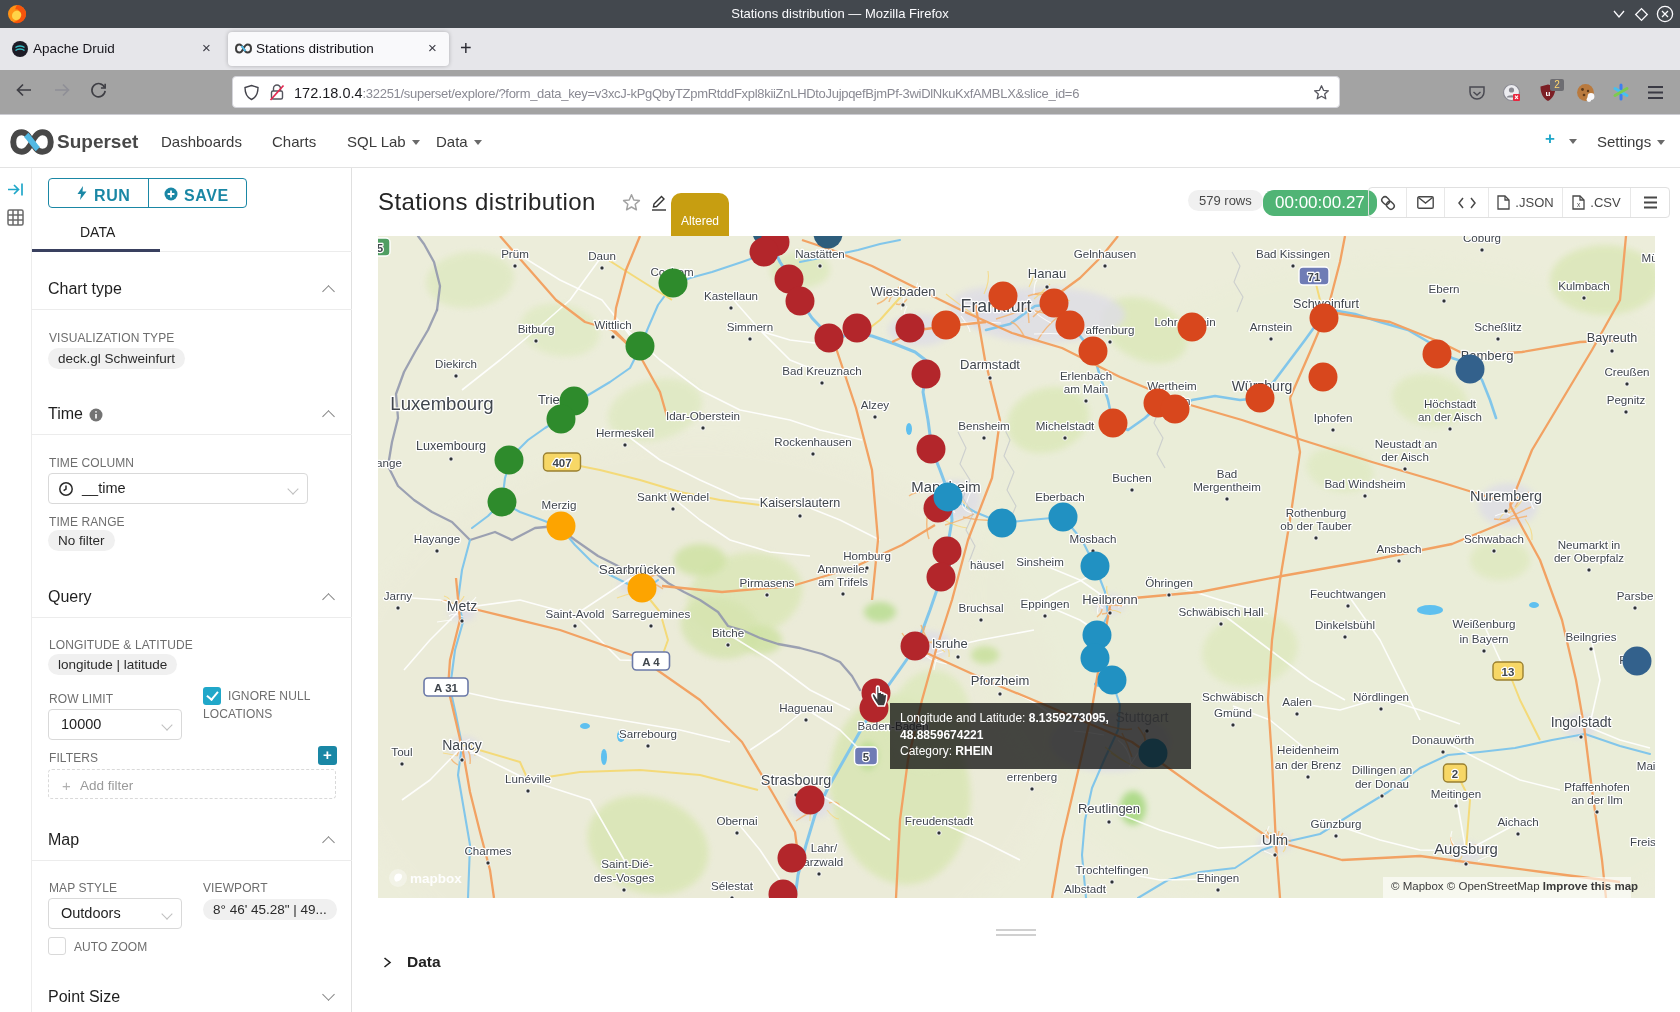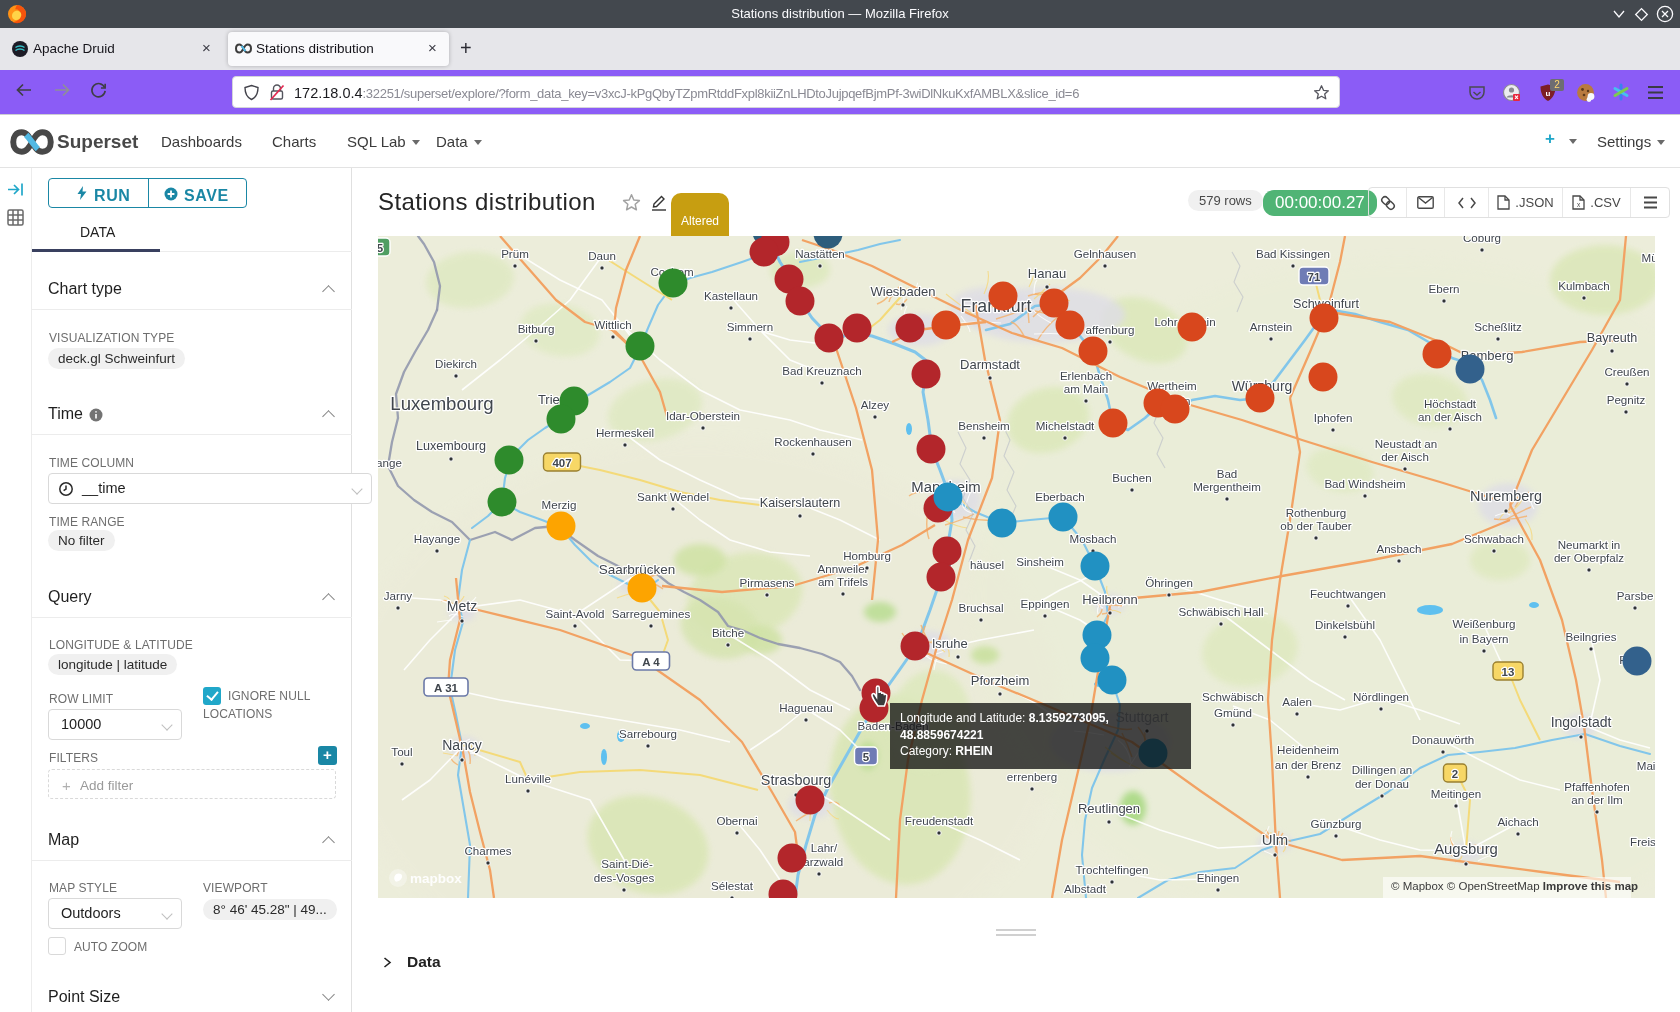--- a/index.html
+++ b/index.html
@@ -7,21 +7,21 @@
 
 #titlebar{position:absolute;left:0;top:0;width:1680px;height:28px;background:#43484e;color:#fbfbfe;font-size:13px;}
 #titlebar .ttl{position:absolute;left:0;right:0;top:6px;text-align:center;}
 #tabbar{position:absolute;left:0;top:28px;width:1680px;height:42px;background:#e6e6ea;}
 .tab1{position:absolute;left:8px;top:4px;width:214px;height:34px;border-radius:4px;font-size:13.5px;color:#15141a;}
 .tab1 .tx{position:absolute;left:25px;top:9px;}
 .tabx{position:absolute;top:8px;width:17px;height:17px;font-size:15px;color:#3a3a44;text-align:center;line-height:16px;}
 .tab2{position:absolute;left:228px;top:4px;width:221px;height:34px;background:#f9f9fb;border-radius:4px;box-shadow:0 0 4px rgba(0,0,0,0.25);font-size:13.5px;color:#15141a;}
 .tab2 .tx{position:absolute;left:28px;top:9px;}
 #newtab{position:absolute;left:460px;top:9px;font-size:20px;color:#2b2b33;font-weight:400;}
-#toolbar{position:absolute;left:0;top:70px;width:1680px;height:45px;background:#8b5cf6;border-bottom:1px solid #ccccd2;}
+#toolbar{position:absolute;left:0;top:70px;width:1680px;height:45px;background:#a3a3a3;border-bottom:1px solid #ccccd2;}
 .navbtn{position:absolute;top:8px;font-size:19px;color:#3e3e44;}
 #urlbar{position:absolute;left:232px;top:6px;width:1108px;height:32px;background:#ffffff;border-radius:4px;border:1px solid #d4d4da;}
 #urlbar .u1{color:#1b1b1f;font-size:14.5px;}
 #urlbar .u2{color:#8a8a93;font-size:13px;letter-spacing:-0.3px;}
 #urlbar .utx{position:absolute;left:61px;top:7.5px;font-size:14.5px;white-space:nowrap;overflow:hidden;width:1020px;}
 
 #snav{position:absolute;left:0;top:115px;width:1680px;height:53px;background:#fff;border-bottom:1px solid #e3e3e3;}
 .mitem{position:absolute;top:18px;font-size:15px;color:#3b3b3b;}
 .caret{display:inline-block;width:0;height:0;border-left:4px solid transparent;border-right:4px solid transparent;border-top:5px solid #6a6a6a;margin-left:6px;vertical-align:2px;}
 #sslogo{position:absolute;left:10px;top:14px;}
@@ -229,21 +229,21 @@
   <div class="lbl" style="left:17px;top:163px;">VISUALIZATION TYPE</div>
   <div class="pill" style="left:16px;top:180px;">deck.gl Schweinfurt</div>
 
   <div class="sech" style="position:absolute;left:16px;top:237px;">Time <svg class="ic" width="14" height="14" viewBox="0 0 14 14" style="margin-left:2px">
           <circle cx="7" cy="7" r="6.5" fill="#737373"></circle>
           <path d="M7 6 V10.5 M7 3.2 V4.6" stroke="#fff" stroke-width="1.6"></path>
         </svg></div>
   <div class="chev up" style="top:244px;"></div>
   <div class="seph" style="top:266px;"></div>
   <div class="lbl" style="left:17px;top:288px;">TIME COLUMN</div>
-  <div class="sel" style="left:16px;top:305px;width:324px;text-align:center;">
+  <div class="sel" style="left:16px;top:305px;width:260px;text-align:center;">
     <svg class="ic" style="position:absolute;left:10px;top:8px" width="14" height="14" viewBox="0 0 14 14">
           <circle cx="7" cy="7" r="6.2" fill="none" stroke="#2b2b2b" stroke-width="1.5"></circle>
           <path d="M7 3.6 V7 L4.6 8.6" fill="none" stroke="#2b2b2b" stroke-width="1.5"></path>
         </svg>
     <span class="sv" style="left:33px;">__time</span>
         <div class="sc"></div>
   </div>
   <div class="lbl" style="left:17px;top:347px;">TIME RANGE</div>
   <div class="pill" style="left:16px;top:362px;">No filter</div>
 

